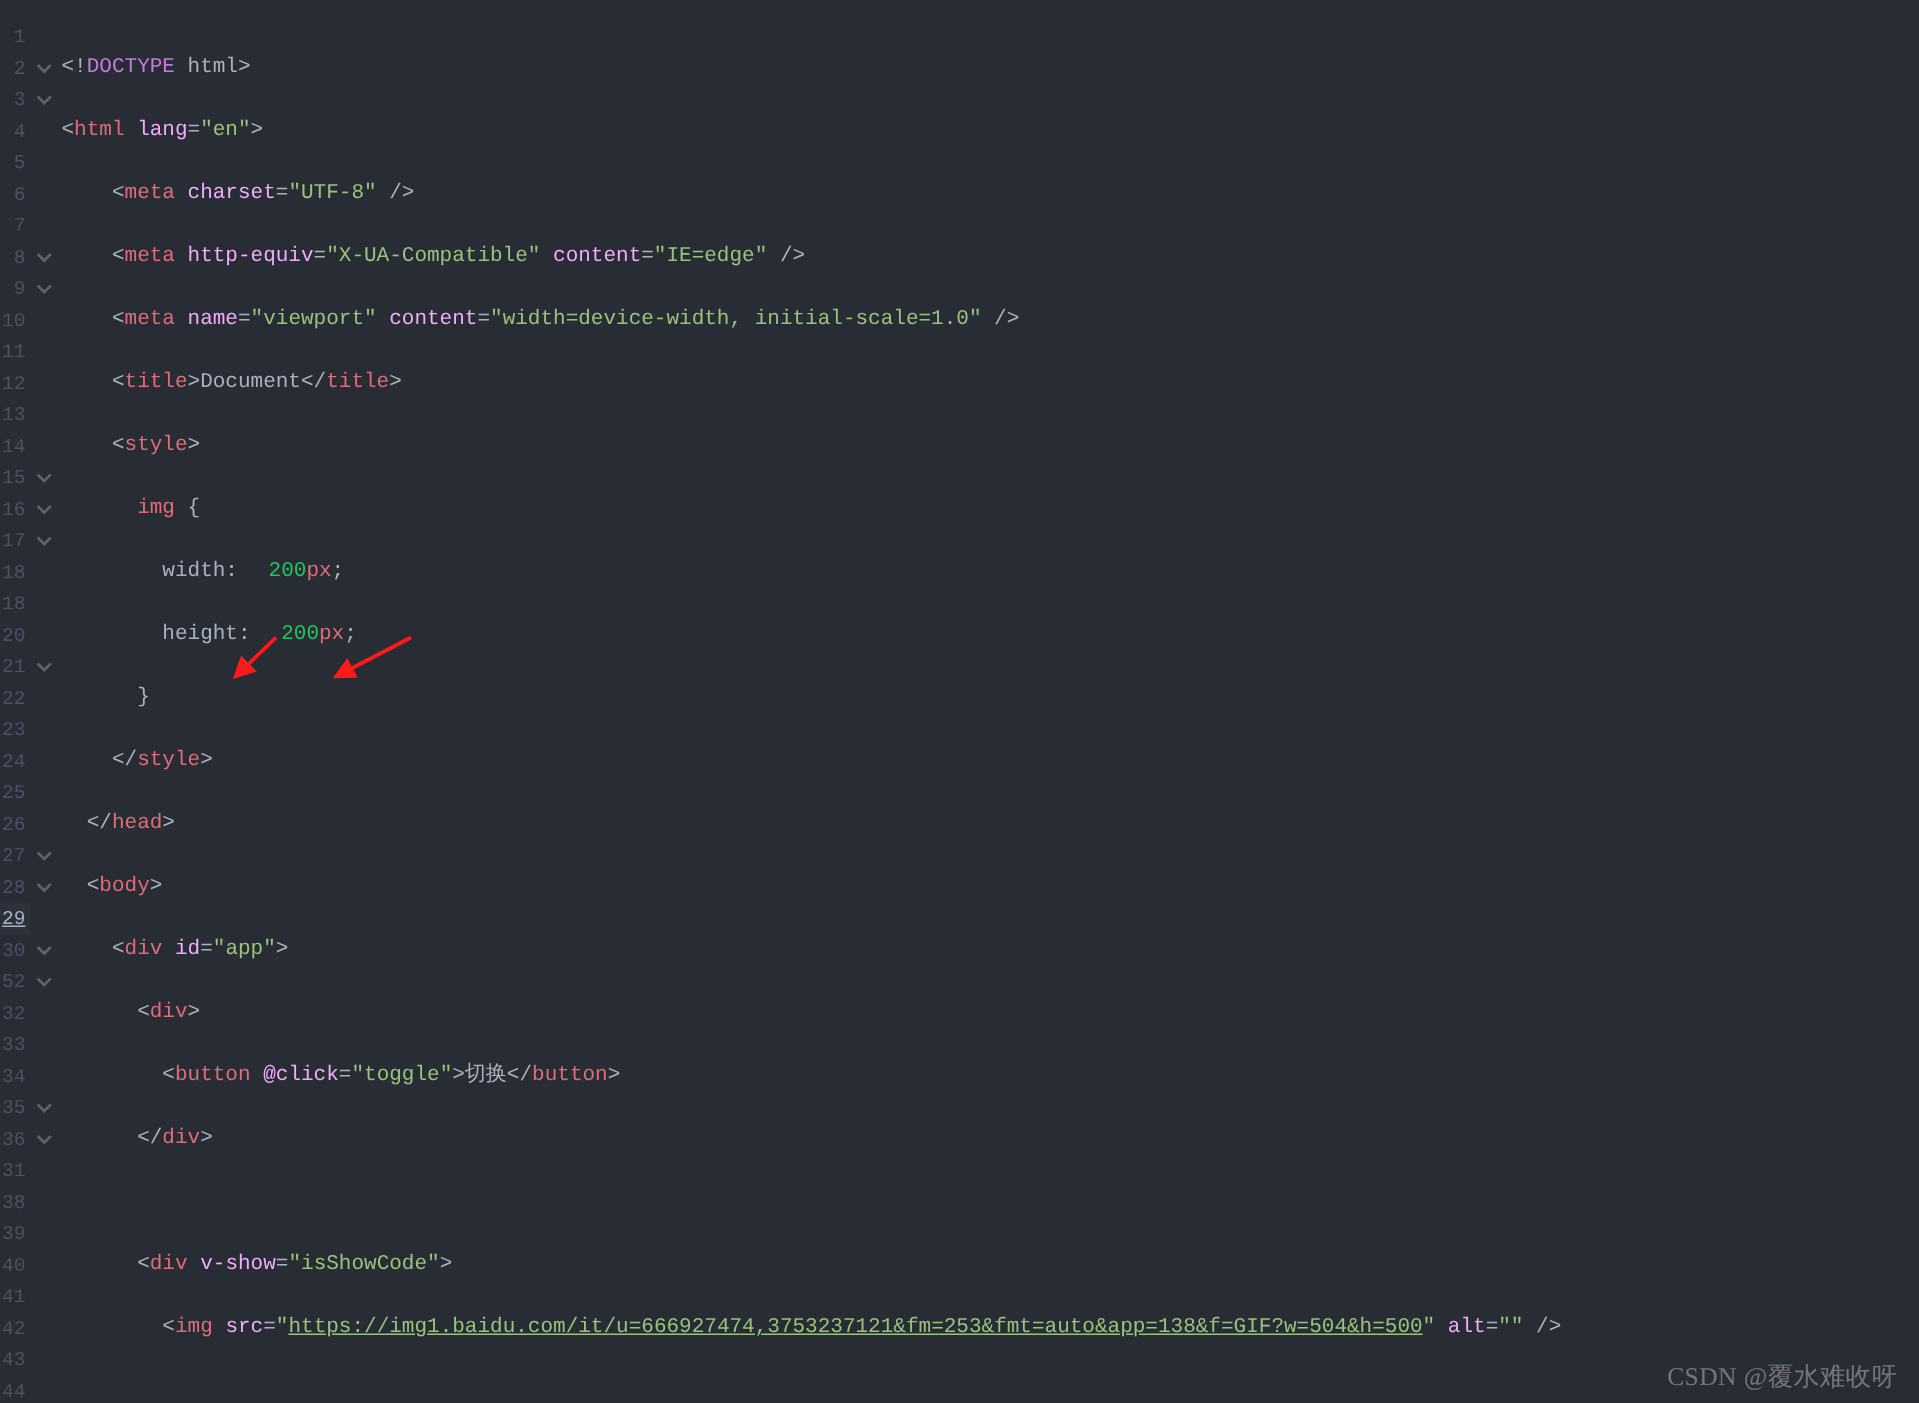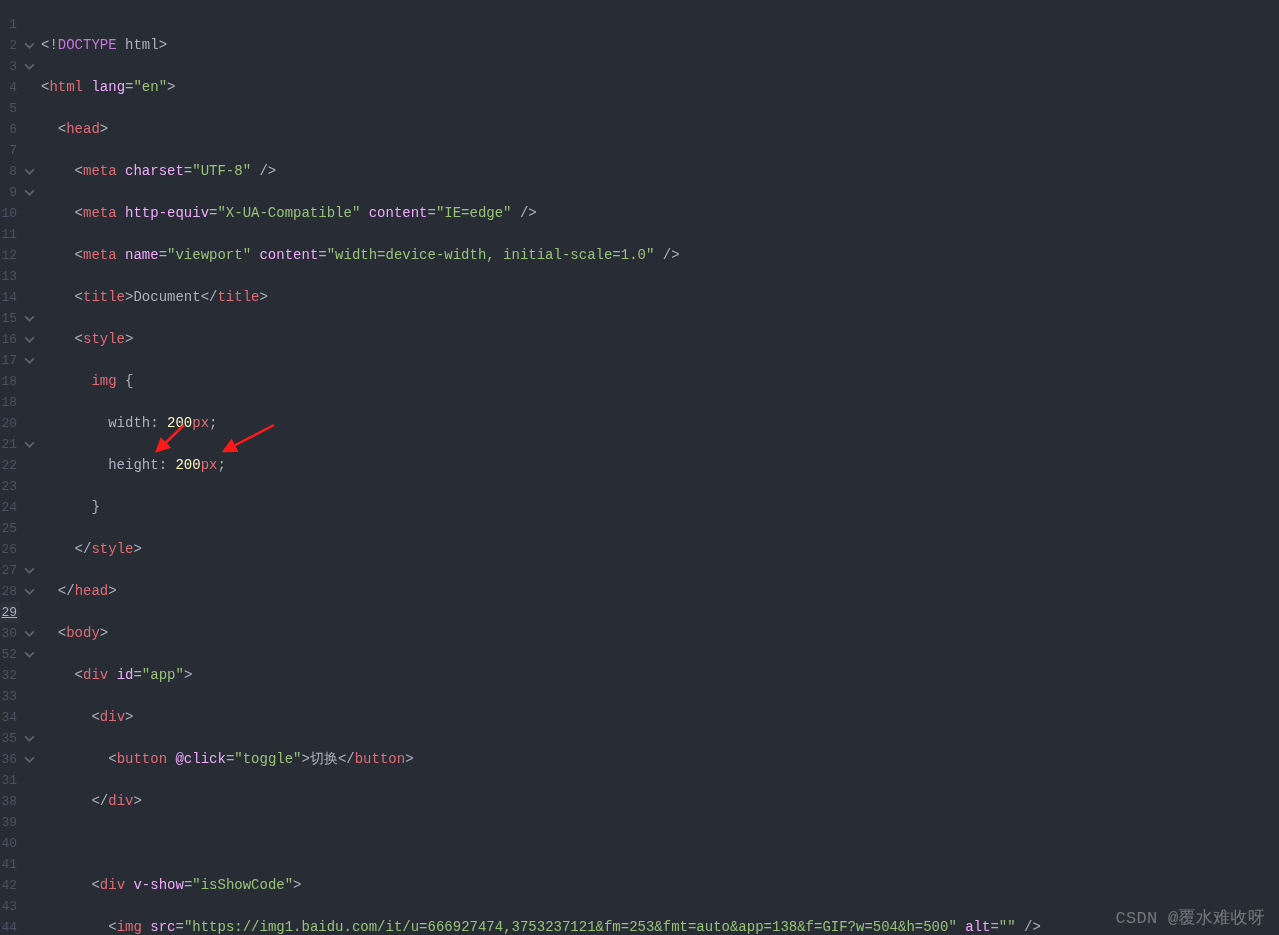--- a/index.html
+++ b/index.html
@@ -46,31 +46,31 @@
   }
   .line { height:21px; display:block; padding-left:2px; position:relative; }
   .gutter .ln.hl { color:#abb2bf; background:#2c313c;text-decoration:underline; }
   .indent-guide { color:#3b4048; }
   
   .p  { color:#abb2bf; }   
   .tg { color:#e06c75; }   
   .dt { color:#c678dd; }   
   .at { color:#f0abfc; }   
   .s  { color:#98c379; }   
-  .n  { color:#fef9c3; }   
-  .ul { }
+  .n  { color:#22c55e;margin-left:12px; }   
+  .ul { text-decoration:underline; }
   
   .arrows { position:absolute; pointer-events:none; }
   .arrows svg { overflow:visible; }
   .watermark {
     position:absolute;
     right:14px;
     bottom:6px;
     color:rgba(255,255,255,0.35);
-    font-family:Liberation Mono, monospace;
+    font-family:Liberation Serif, serif;
     font-size:17px;
     letter-spacing:0.3px;
     pointer-events:none;
   }
 </style>
 </head>
 <body>
 
 <div class="breadcrumbs"></div>
 
@@ -194,21 +194,20 @@
       <span class="chev">&nbsp;</span>
       <span class="chev">&nbsp;</span>
       <span class="chev">&nbsp;</span>
       <span class="chev">&nbsp;</span>
       <span class="chev">&nbsp;</span>
     </div>
 
   <div class="code">
 <span class="line"><span class="p">&lt;!</span><span class="dt">DOCTYPE</span><span class="p"> </span><span class="p">html</span><span class="p">&gt;</span></span>
 <span class="line"><span class="p">&lt;</span><span class="tg">html</span><span class="p"> </span><span class="at">lang</span><span class="p">=</span><span class="s">"en"</span><span class="p">&gt;</span></span>
-<span class="line"><span class="indent-guide">  </span><span class="p">&lt;</span><span class="tg">head</span><span class="p">&gt;</span></span>
 <span class="line"><span class="indent-guide">    </span><span class="p">&lt;</span><span class="tg">meta</span><span class="p"> </span><span class="at">charset</span><span class="p">=</span><span class="s">"UTF-8"</span><span class="p"> /&gt;</span></span>
 <span class="line"><span class="indent-guide">    </span><span class="p">&lt;</span><span class="tg">meta</span><span class="p"> </span><span class="at">http-equiv</span><span class="p">=</span><span class="s">"X-UA-Compatible"</span><span class="p"> </span><span class="at">content</span><span class="p">=</span><span class="s">"IE=edge"</span><span class="p"> /&gt;</span></span>
 <span class="line"><span class="indent-guide">    </span><span class="p">&lt;</span><span class="tg">meta</span><span class="p"> </span><span class="at">name</span><span class="p">=</span><span class="s">"viewport"</span><span class="p"> </span><span class="at">content</span><span class="p">=</span><span class="s">"width=device-width, initial-scale=1.0"</span><span class="p"> /&gt;</span></span>
 <span class="line"><span class="indent-guide">    </span><span class="p">&lt;</span><span class="tg">title</span><span class="p">&gt;</span><span class="p">Document</span><span class="p">&lt;/</span><span class="tg">title</span><span class="p">&gt;</span></span>
 <span class="line"><span class="indent-guide">    </span><span class="p">&lt;</span><span class="tg">style</span><span class="p">&gt;</span></span>
 <span class="line"><span class="indent-guide">      </span><span class="tg">img</span><span class="p"> {</span></span>
 <span class="line"><span class="indent-guide">        </span><span class="p">width</span><span class="p">: </span><span class="n">200</span><span class="tg">px</span><span class="p">;</span></span>
 <span class="line"><span class="indent-guide">        </span><span class="p">height</span><span class="p">: </span><span class="n">200</span><span class="tg">px</span><span class="p">;</span></span>
 <span class="line"><span class="indent-guide">      </span><span class="p">}</span></span>
 <span class="line"><span class="indent-guide">    </span><span class="p">&lt;/</span><span class="tg">style</span><span class="p">&gt;</span></span>

